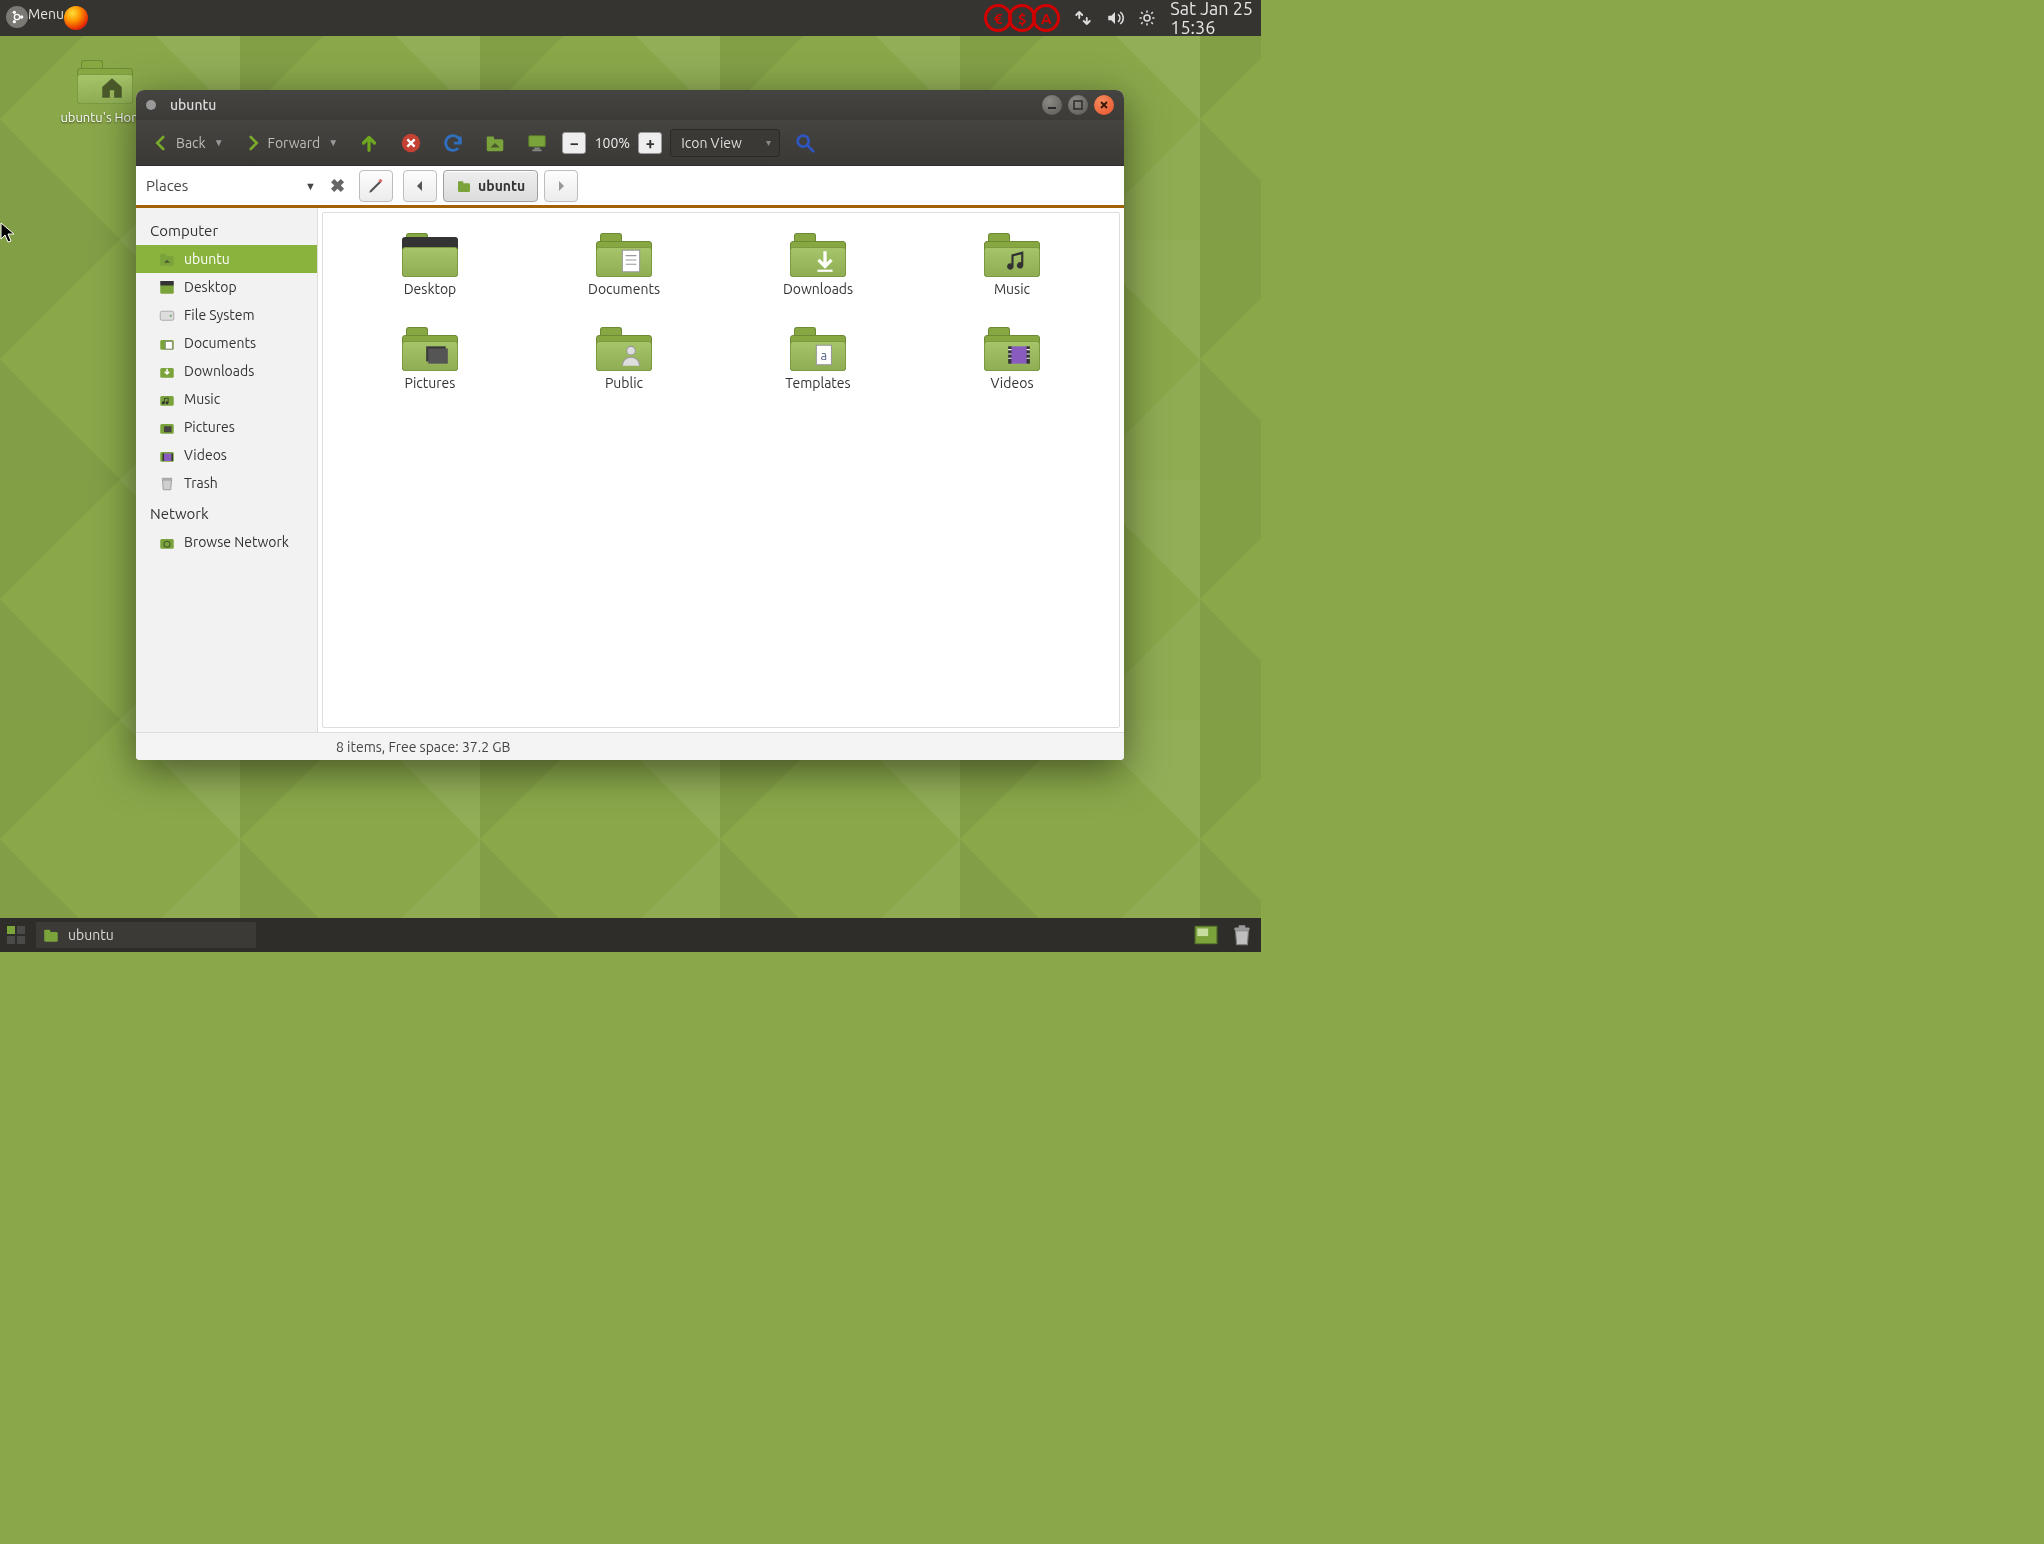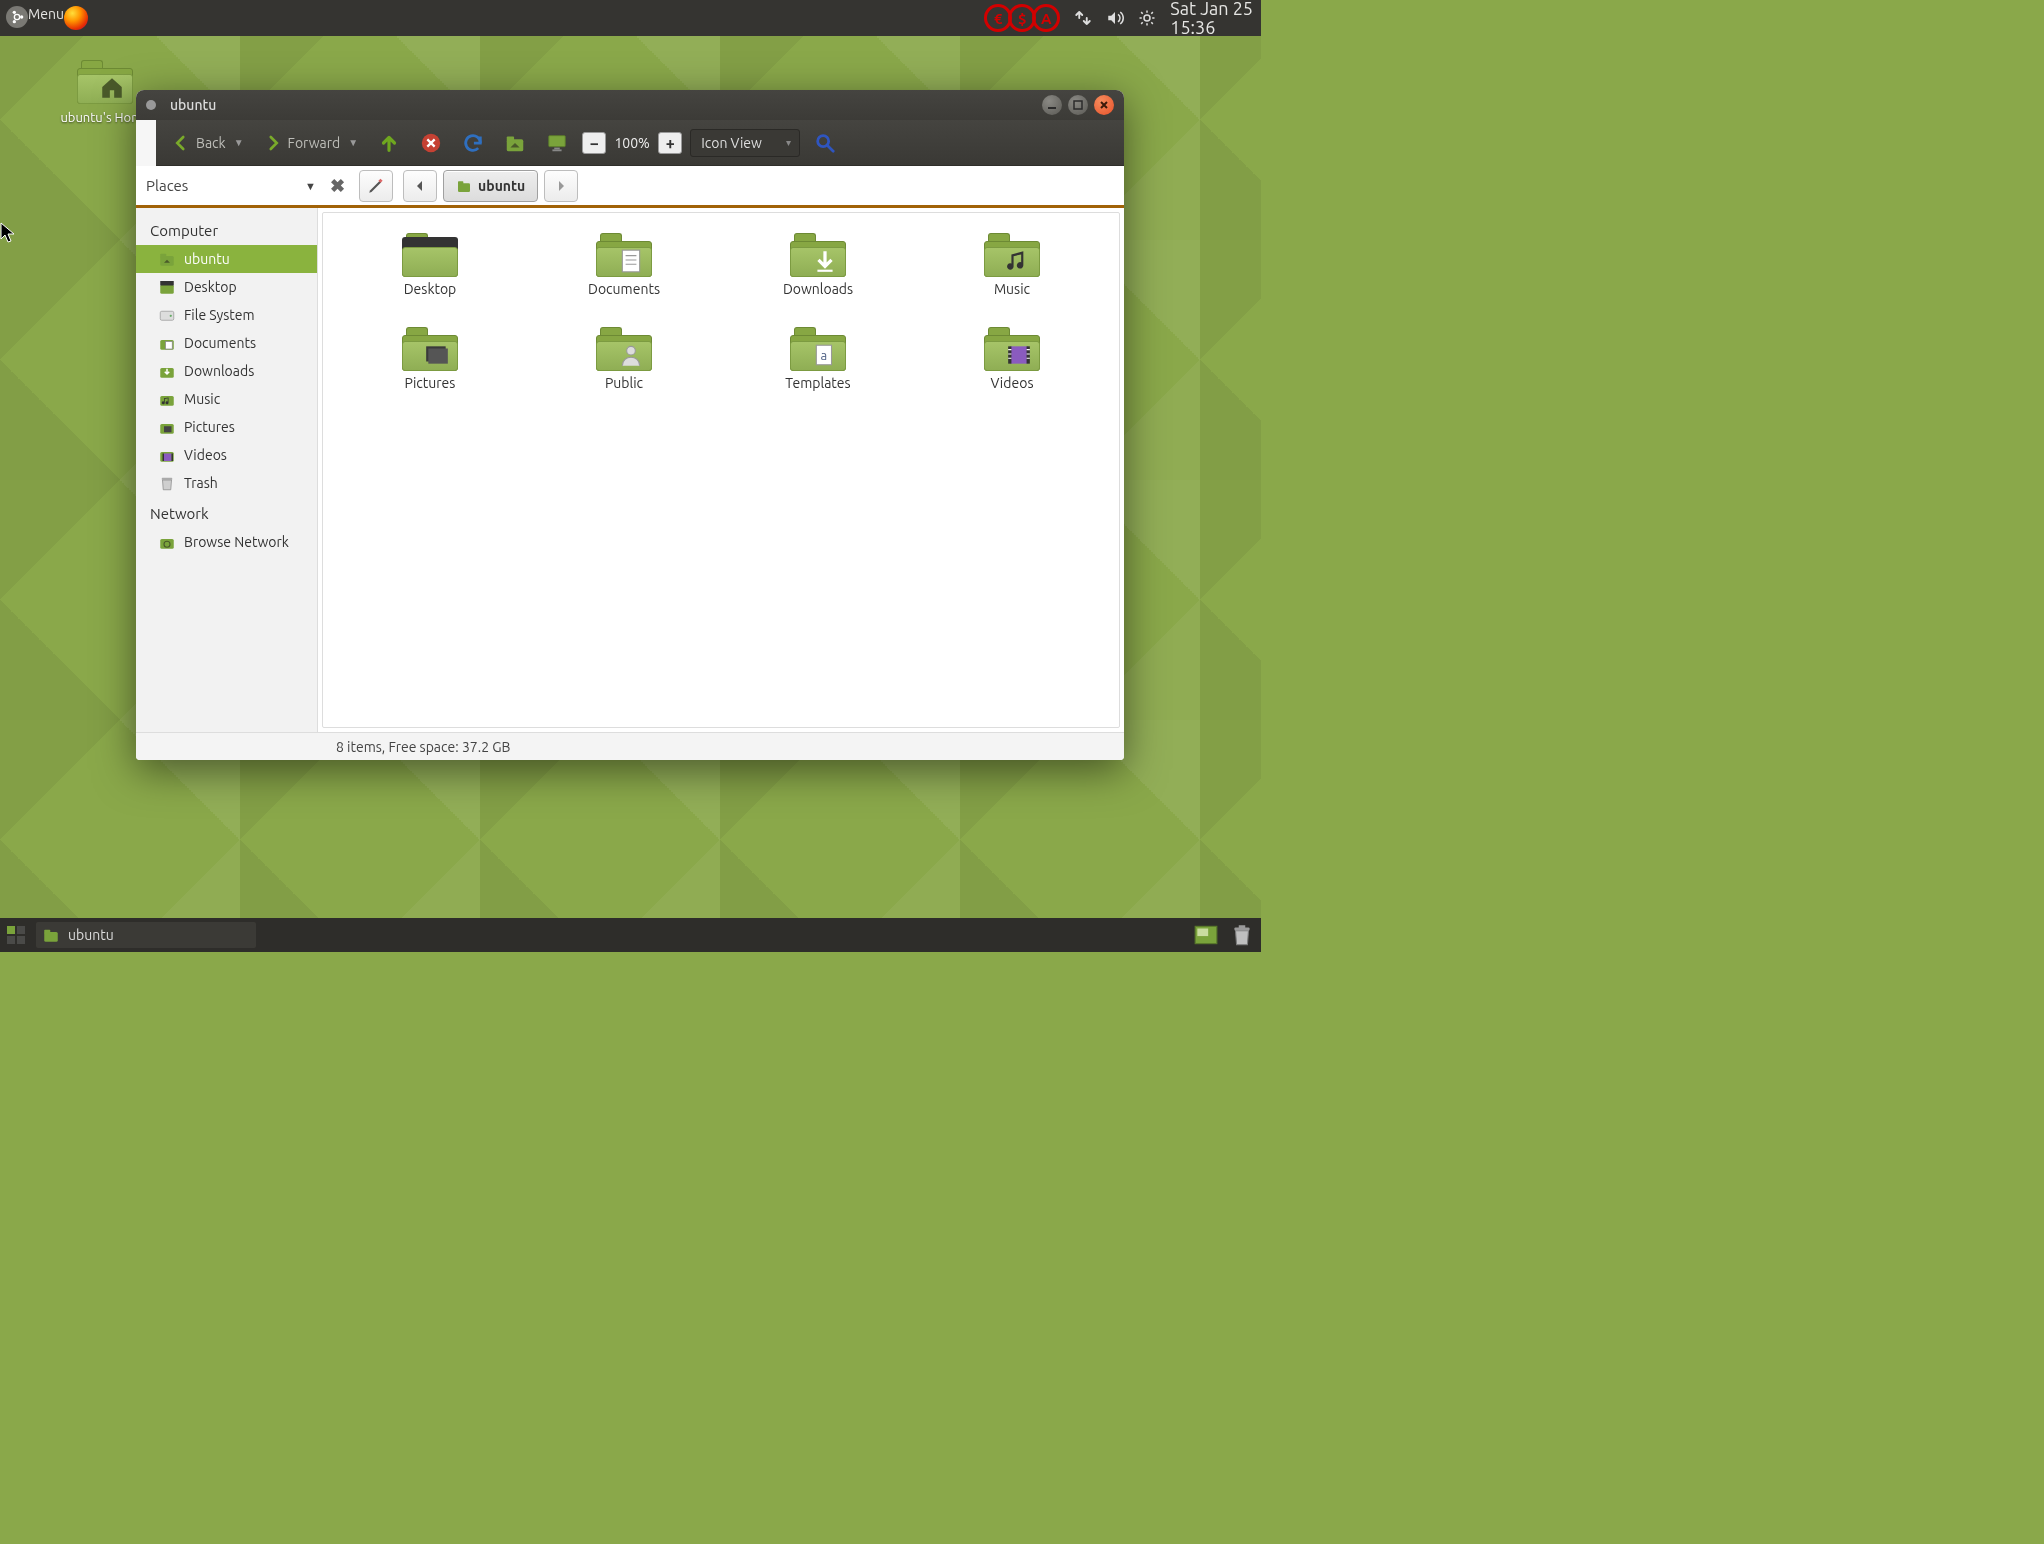--- a/index.html
+++ b/index.html
@@ -81,29 +81,28 @@
   }
   .menubar .mi { padding:2px 9px; cursor:default;}
   .menubar .sep { width:1px; height:18px; background:#555; margin:0 4px;}
   .menubar .ghosticons { display:flex; gap:6px; opacity:0.35;}
   .menubar .ghosticons svg { width:16px; height:16px; fill:#aaa;}
 
   .toolbar {
     height:46px; background: linear-gradient(#454440,#3a3935);
     display:flex; align-items:center; padding:0 10px; gap:8px;
     border-bottom:1px solid #2f2e2a;
-    margin-left:20px;
   }
   .tbtn { display:flex; align-items:center; gap:6px; padding:4px 6px; border-radius:3px; color:#bdbdb8; font-size:14px;}
   .tbtn svg { width:18px; height:18px; }
   .tbtn .caret { font-size:10px; margin-left:2px; color:#999;}
   .tbtn.icon svg { width:22px; height:22px; }
   .zoomgroup { display:flex; align-items:center; gap:6px; }
   .zoombox { background:#eee; color:#333; border:1px solid #999; border-radius:3px; width:24px; height:22px; display:flex; align-items:center; justify-content:center; font-size:16px; font-weight:bold;}
-  .zoomlvl { color:#eee; font-size:14px; padding:0 2px; min-width:40px; text-align:center;}
+  .zoomlvl { color:#eee; font-size:14px; padding:0 2px; min-width:40px; text-align:right;}
   .viewselect {
     background:#3a3935; border:1px solid #2a2926; color:#ddd; border-radius:3px;
     height:28px; padding:0 24px 0 10px; font-size:14px; display:flex; align-items:center;
     position:relative; min-width:110px;
   }
   .viewselect::after { content:"▾"; position:absolute; right:8px; color:#888; font-size:10px;}
   .search svg { width:24px; height:24px; }
 
   .placeswrap {
     height:42px; background:#fff; border-bottom:3px solid #a16207;

